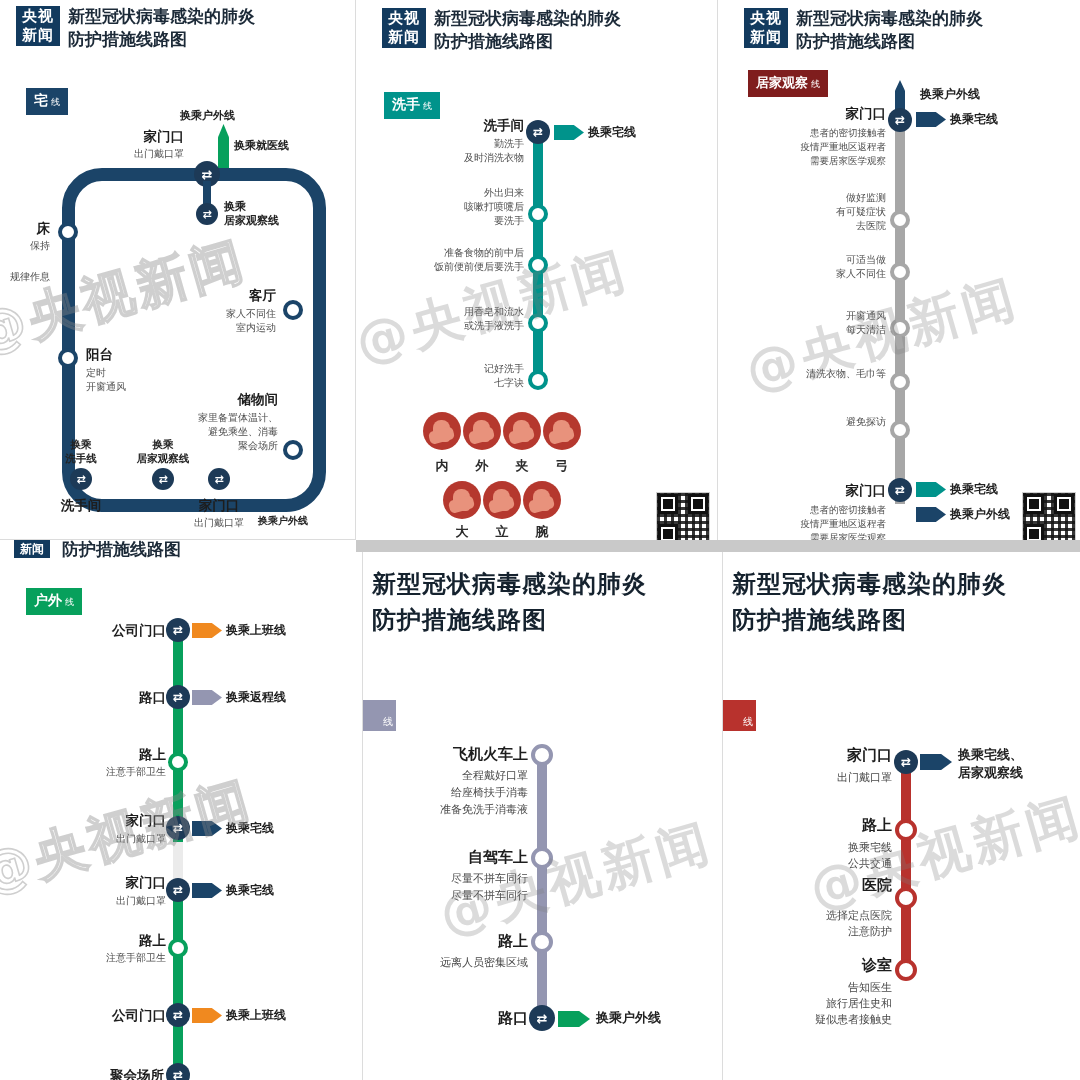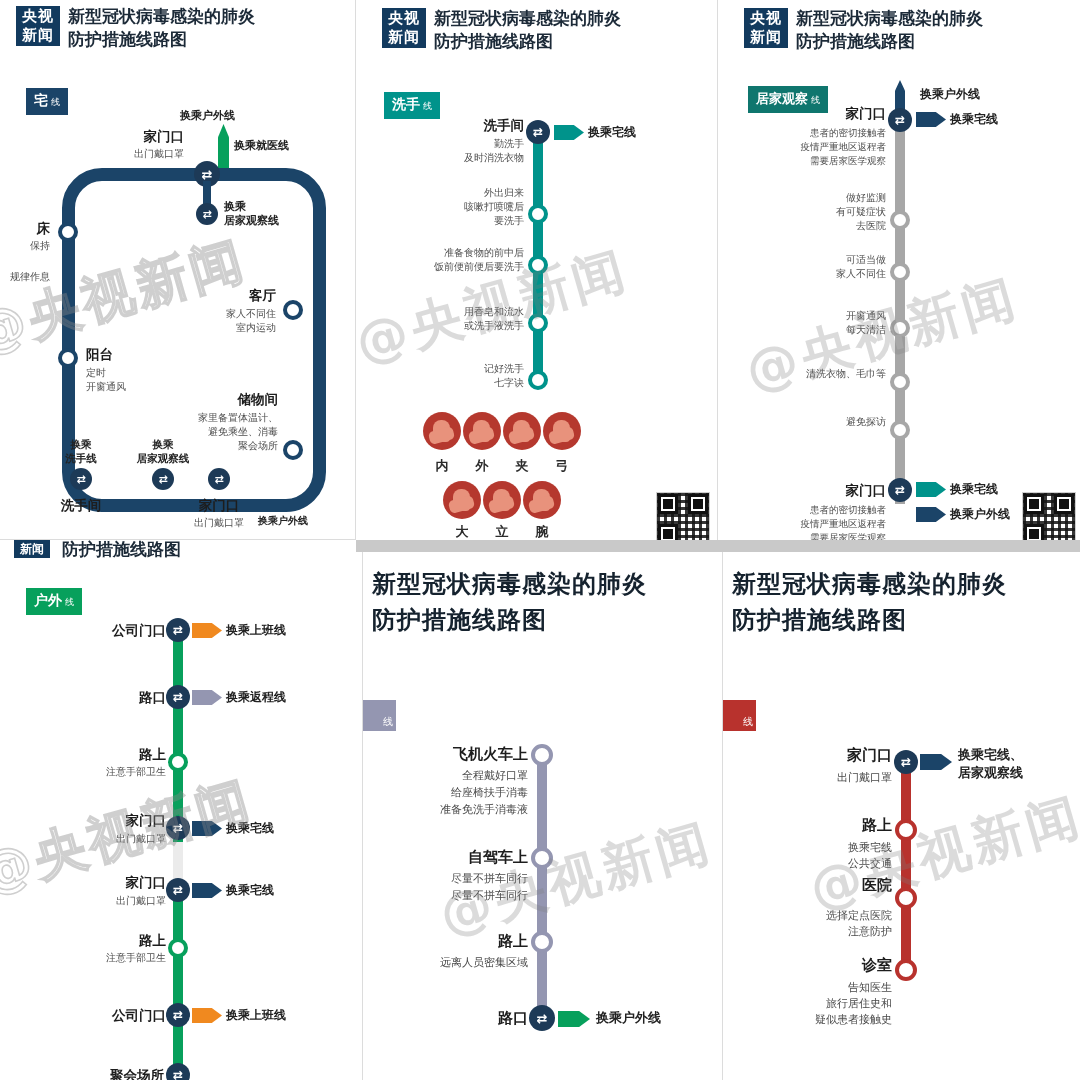--- a/index.html
+++ b/index.html
@@ -179,21 +179,21 @@
 
   <section class="panel" style="left:718px;top:0;width:362px;height:540px">
     <div class="logo" style="left:26px;top:8px">
       <span>央视</span>
       <span>新闻</span>
     </div>
     <div class="hdr" style="left:78px;top:7px">
       <div>新型冠状病毒感染的肺炎</div>
       <div>防护措施线路图</div>
     </div>
-    <div class="badge" style="left:30px;top:86px;background:#0f766e">
+    <div class="badge" style="left:30px;top:70px;background:#7f1d1d">
       <b style="font-size:13px">居家观察</b>
       <i>线</i>
     </div>
 
     <div class="tag up" style="left:177px;top:80px;width:10px;height:36px;background:#1b4468"></div>
     <div class="tl" style="left:202px;top:86px">换乘户外线</div>
 
     <div class="vbar" style="left:177px;top:112px;width:10px;height:392px;background:#a7a7a7"></div>
 
     <span class="xfer s24" style="left:170px;top:108px">⇄</span>

